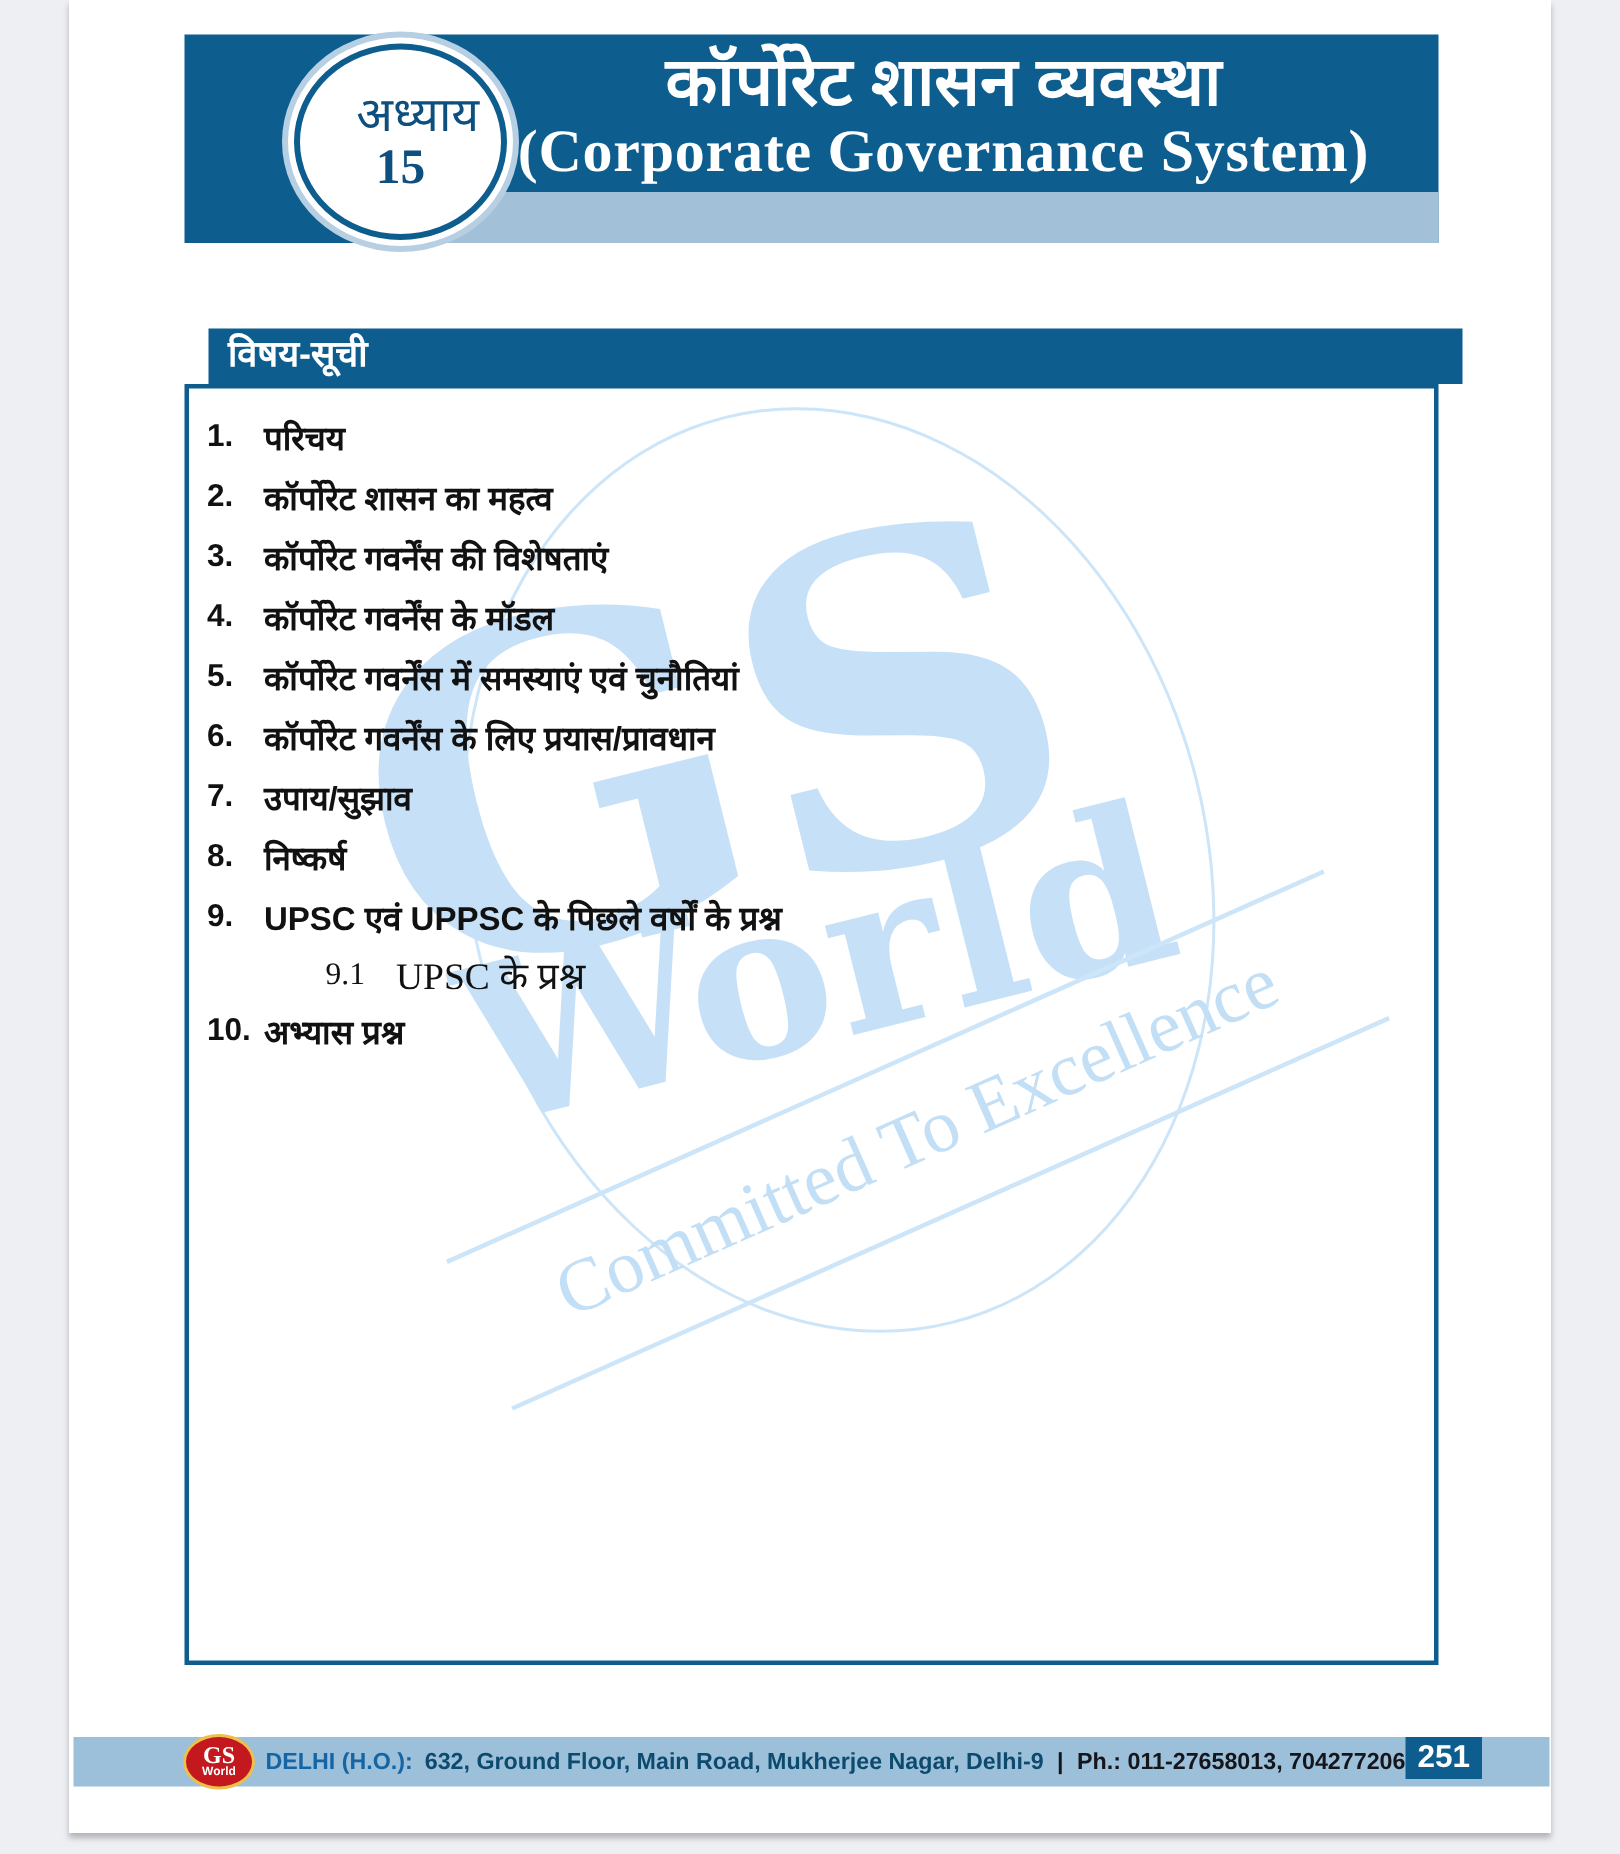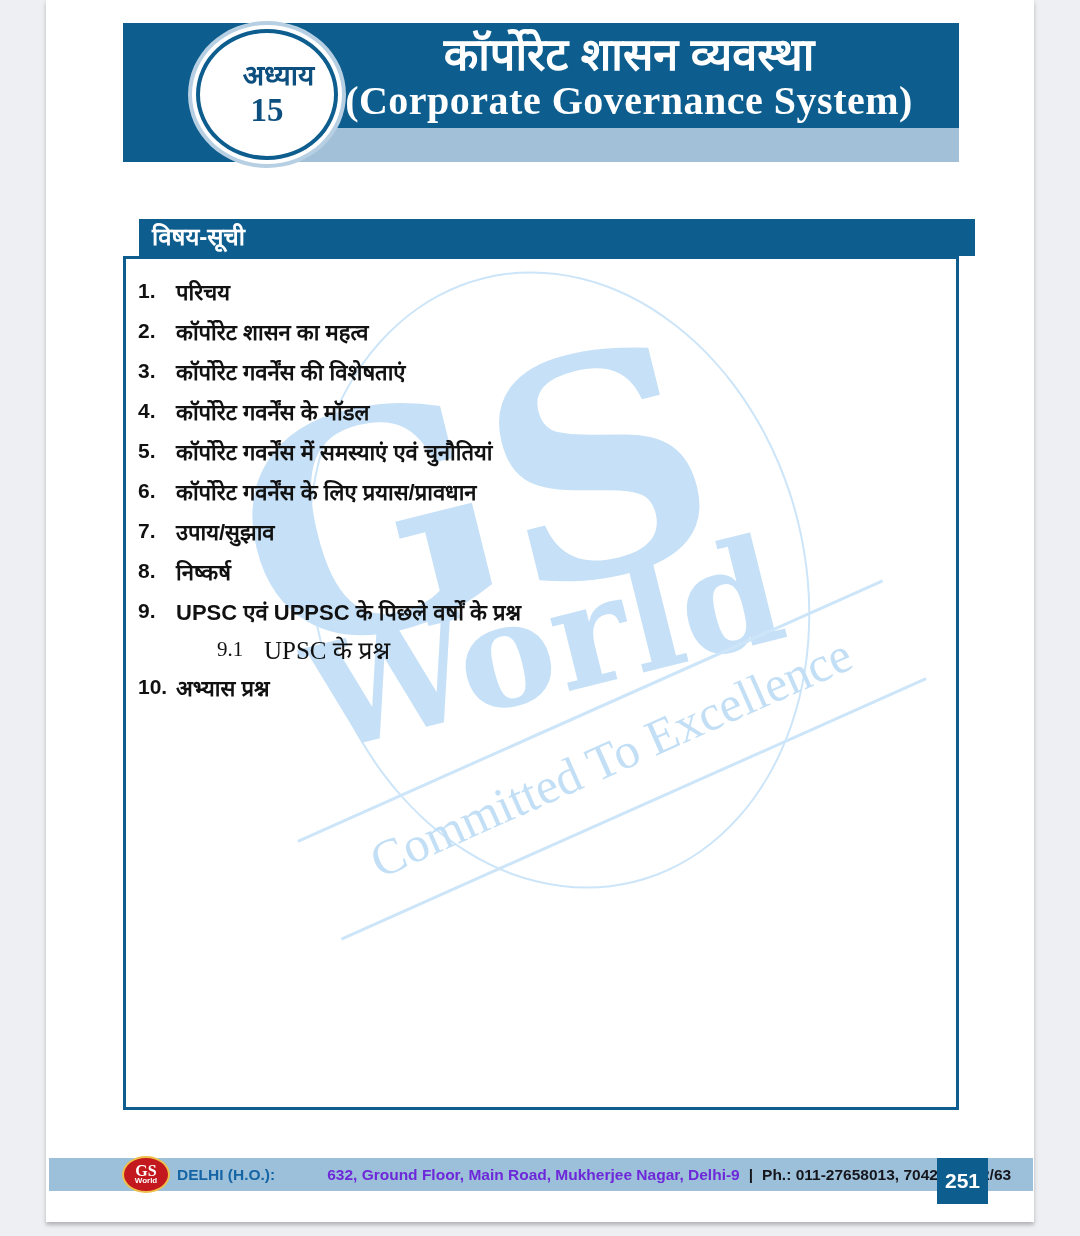--- a/index.html
+++ b/index.html
@@ -32,21 +32,21 @@
     position:absolute;left:65px;top:-2px;width:158px;height:147px;
     background:#ffffff;border:4px solid #b7cfe2;border-radius:50%;
     box-sizing:border-box;
   }
   .chapter-circle-inner{
     position:absolute;left:4px;right:4px;top:4px;bottom:4px;
     border:4px solid #0d5e8e;border-radius:50%;
     display:flex;flex-direction:column;align-items:center;justify-content:center;
     color:#0d4f7e;
   }
-  .chapter-label{font-size:28px;font-weight:bold;line-height:1.1;margin-left:23px;}
+  .chapter-label{font-size:32px;font-weight:normal;line-height:1.1;margin-left:23px;}
   .chapter-number{font-family:"Liberation Serif", serif;font-size:33px;font-weight:bold;line-height:1.1;}
 
   
   .toc-head{
     position:absolute;left:77px;top:219px;width:836px;height:37px;
     background:#0d5e8e;color:#fff;
     font-size:24px;font-weight:bold;line-height:36px;
     padding-left:13px;box-sizing:border-box;margin-left:16px;
   }
   .toc-box{
@@ -99,25 +99,25 @@
     color:#fff;
   }
   .logo-gs{font-family:"Liberation Serif", serif;font-weight:bold;font-size:16px;line-height:13px;}
   .logo-world{font-size:8px;font-weight:bold;line-height:8px;}
   .footer-text{
     position:absolute;left:128px;top:0;height:33px;
     display:flex;align-items:center;
     font-size:15.5px;font-weight:bold;white-space:nowrap;
   }
   .office{color:#1565a5;margin-right:8px;}
-  .addr{color:#6d28d9;margin-left:44px;}
+  .addr{color:#0c4a6e;}
   .sep{color:#15151c;margin:0 9px;}
   .phone{color:#15151c;}
   .page-num{
-    position:absolute;right:45px;top:0;width:51px;height:46px;
+    position:absolute;right:45px;top:0;width:51px;height:28px;
     background:#0d5e8e;color:#fff;
     font-size:21px;font-weight:bold;
     display:flex;align-items:center;justify-content:center;
   }
 </style>
 </head>
 <body>
 
 <div class="page">
 

